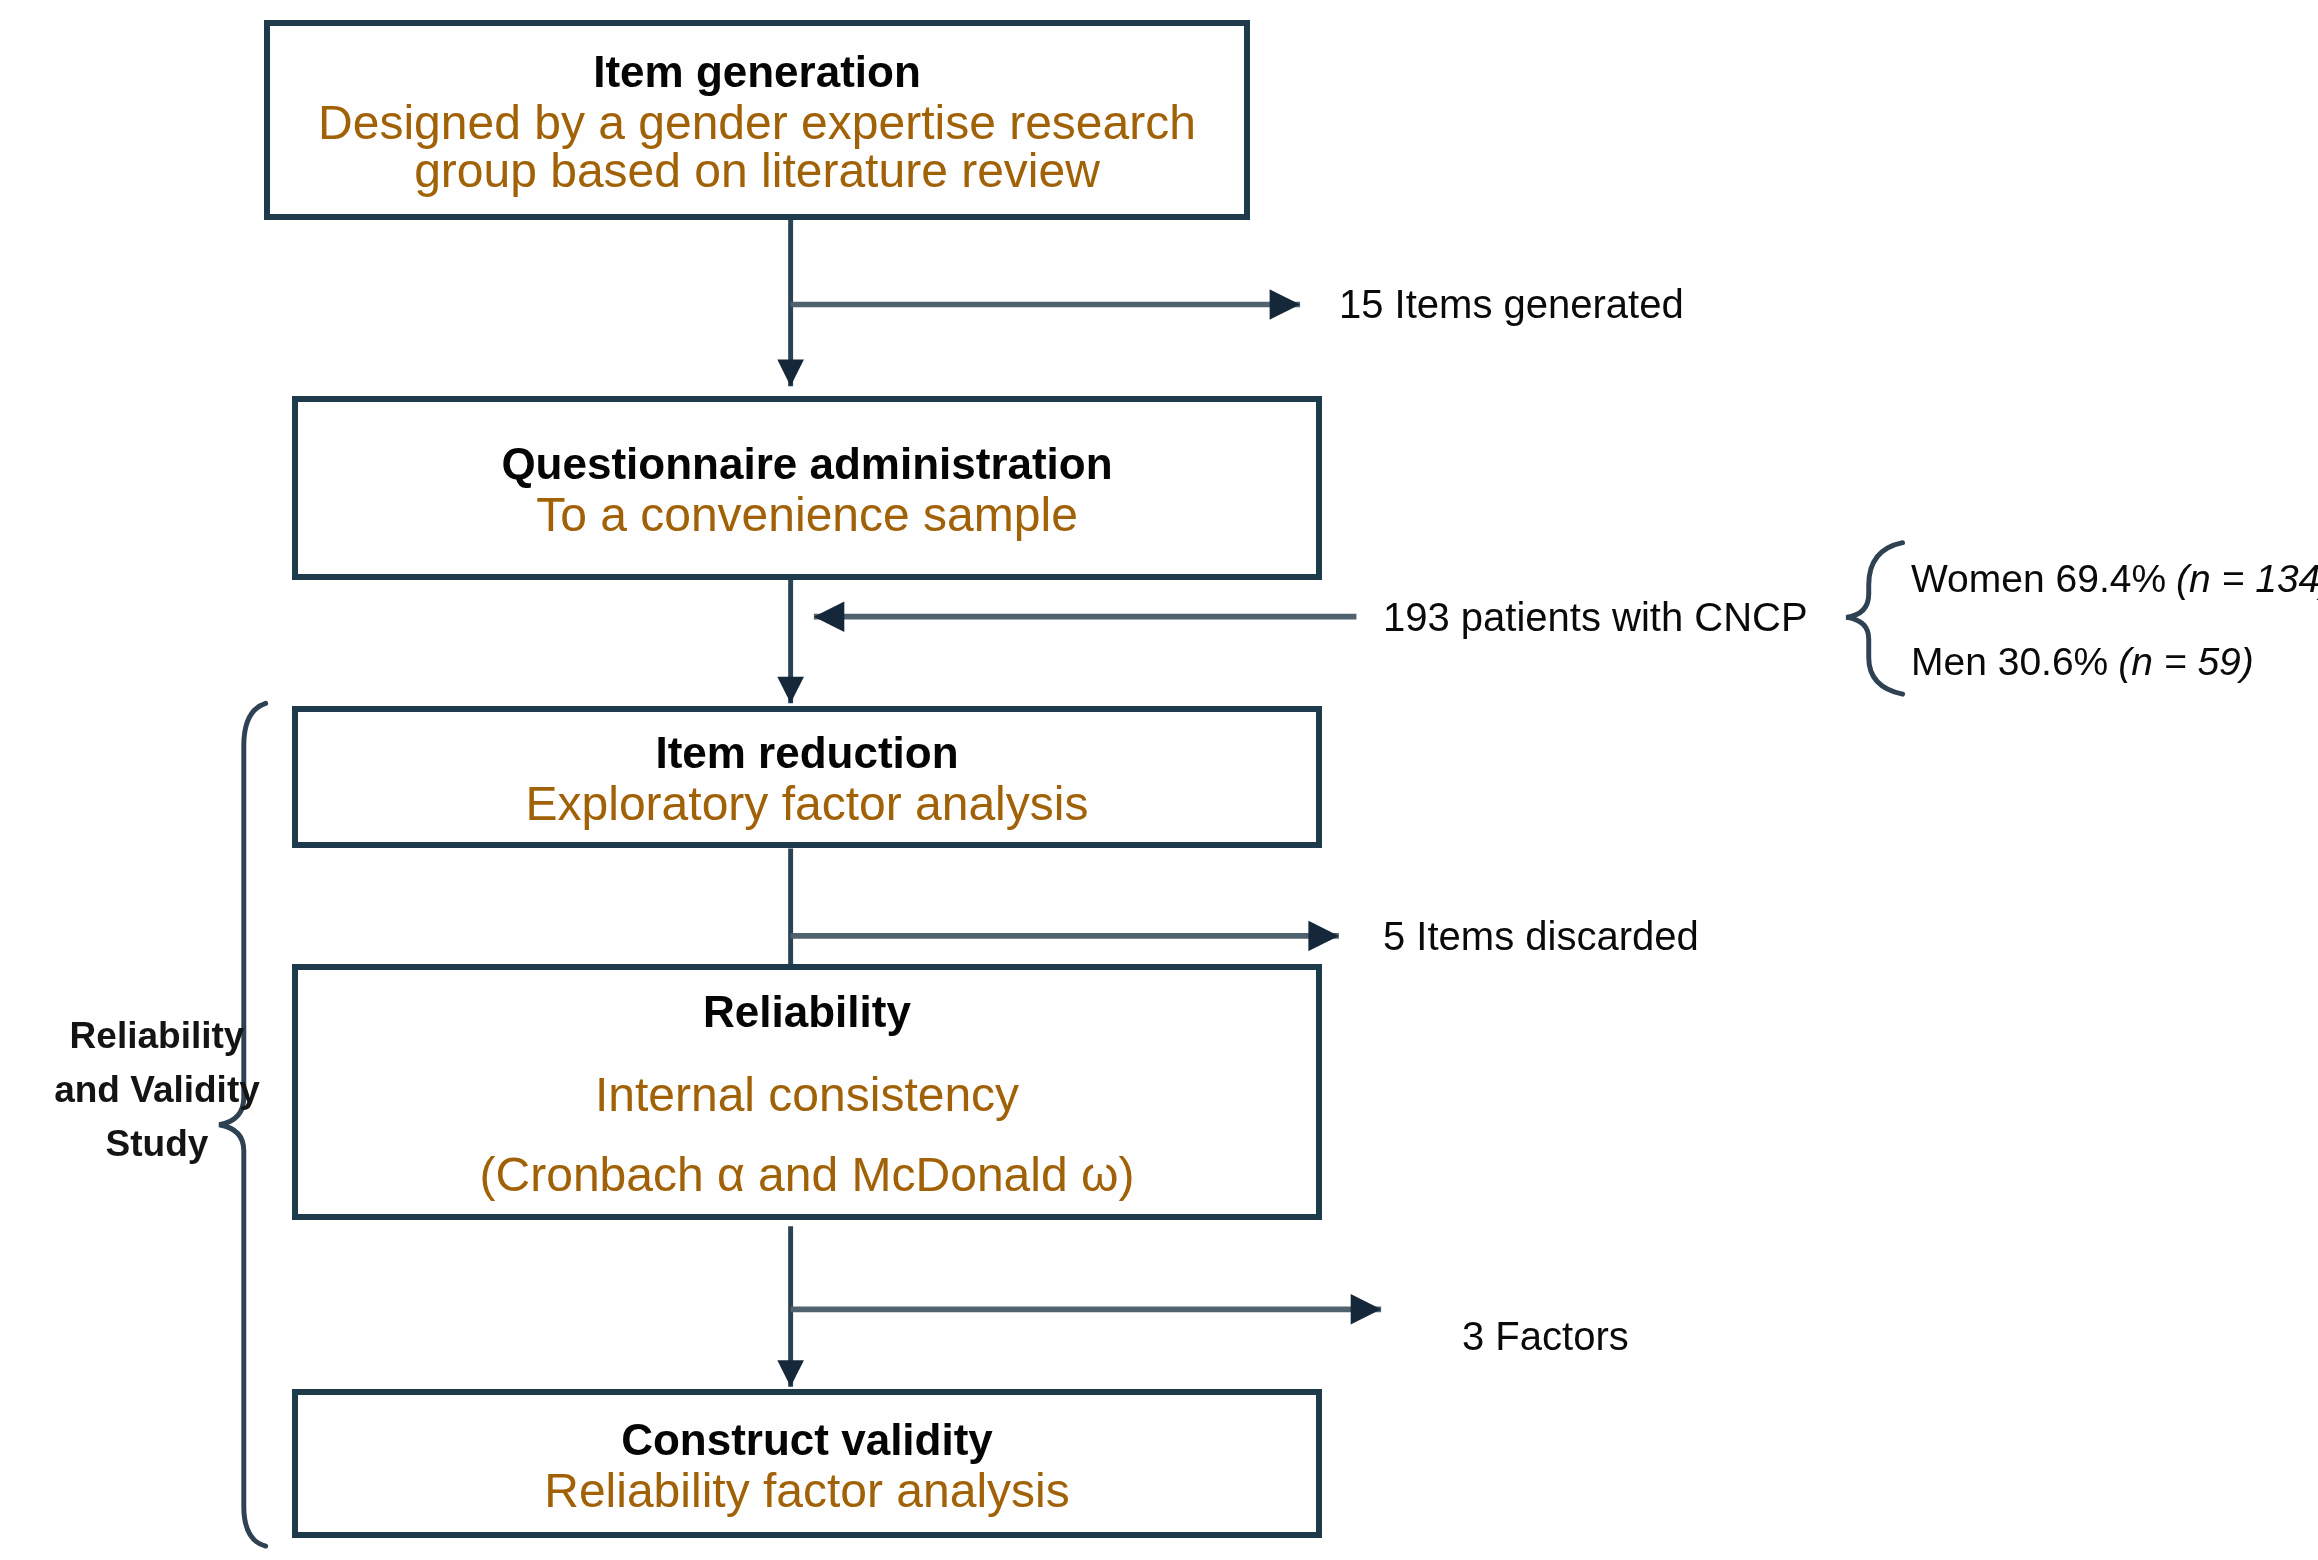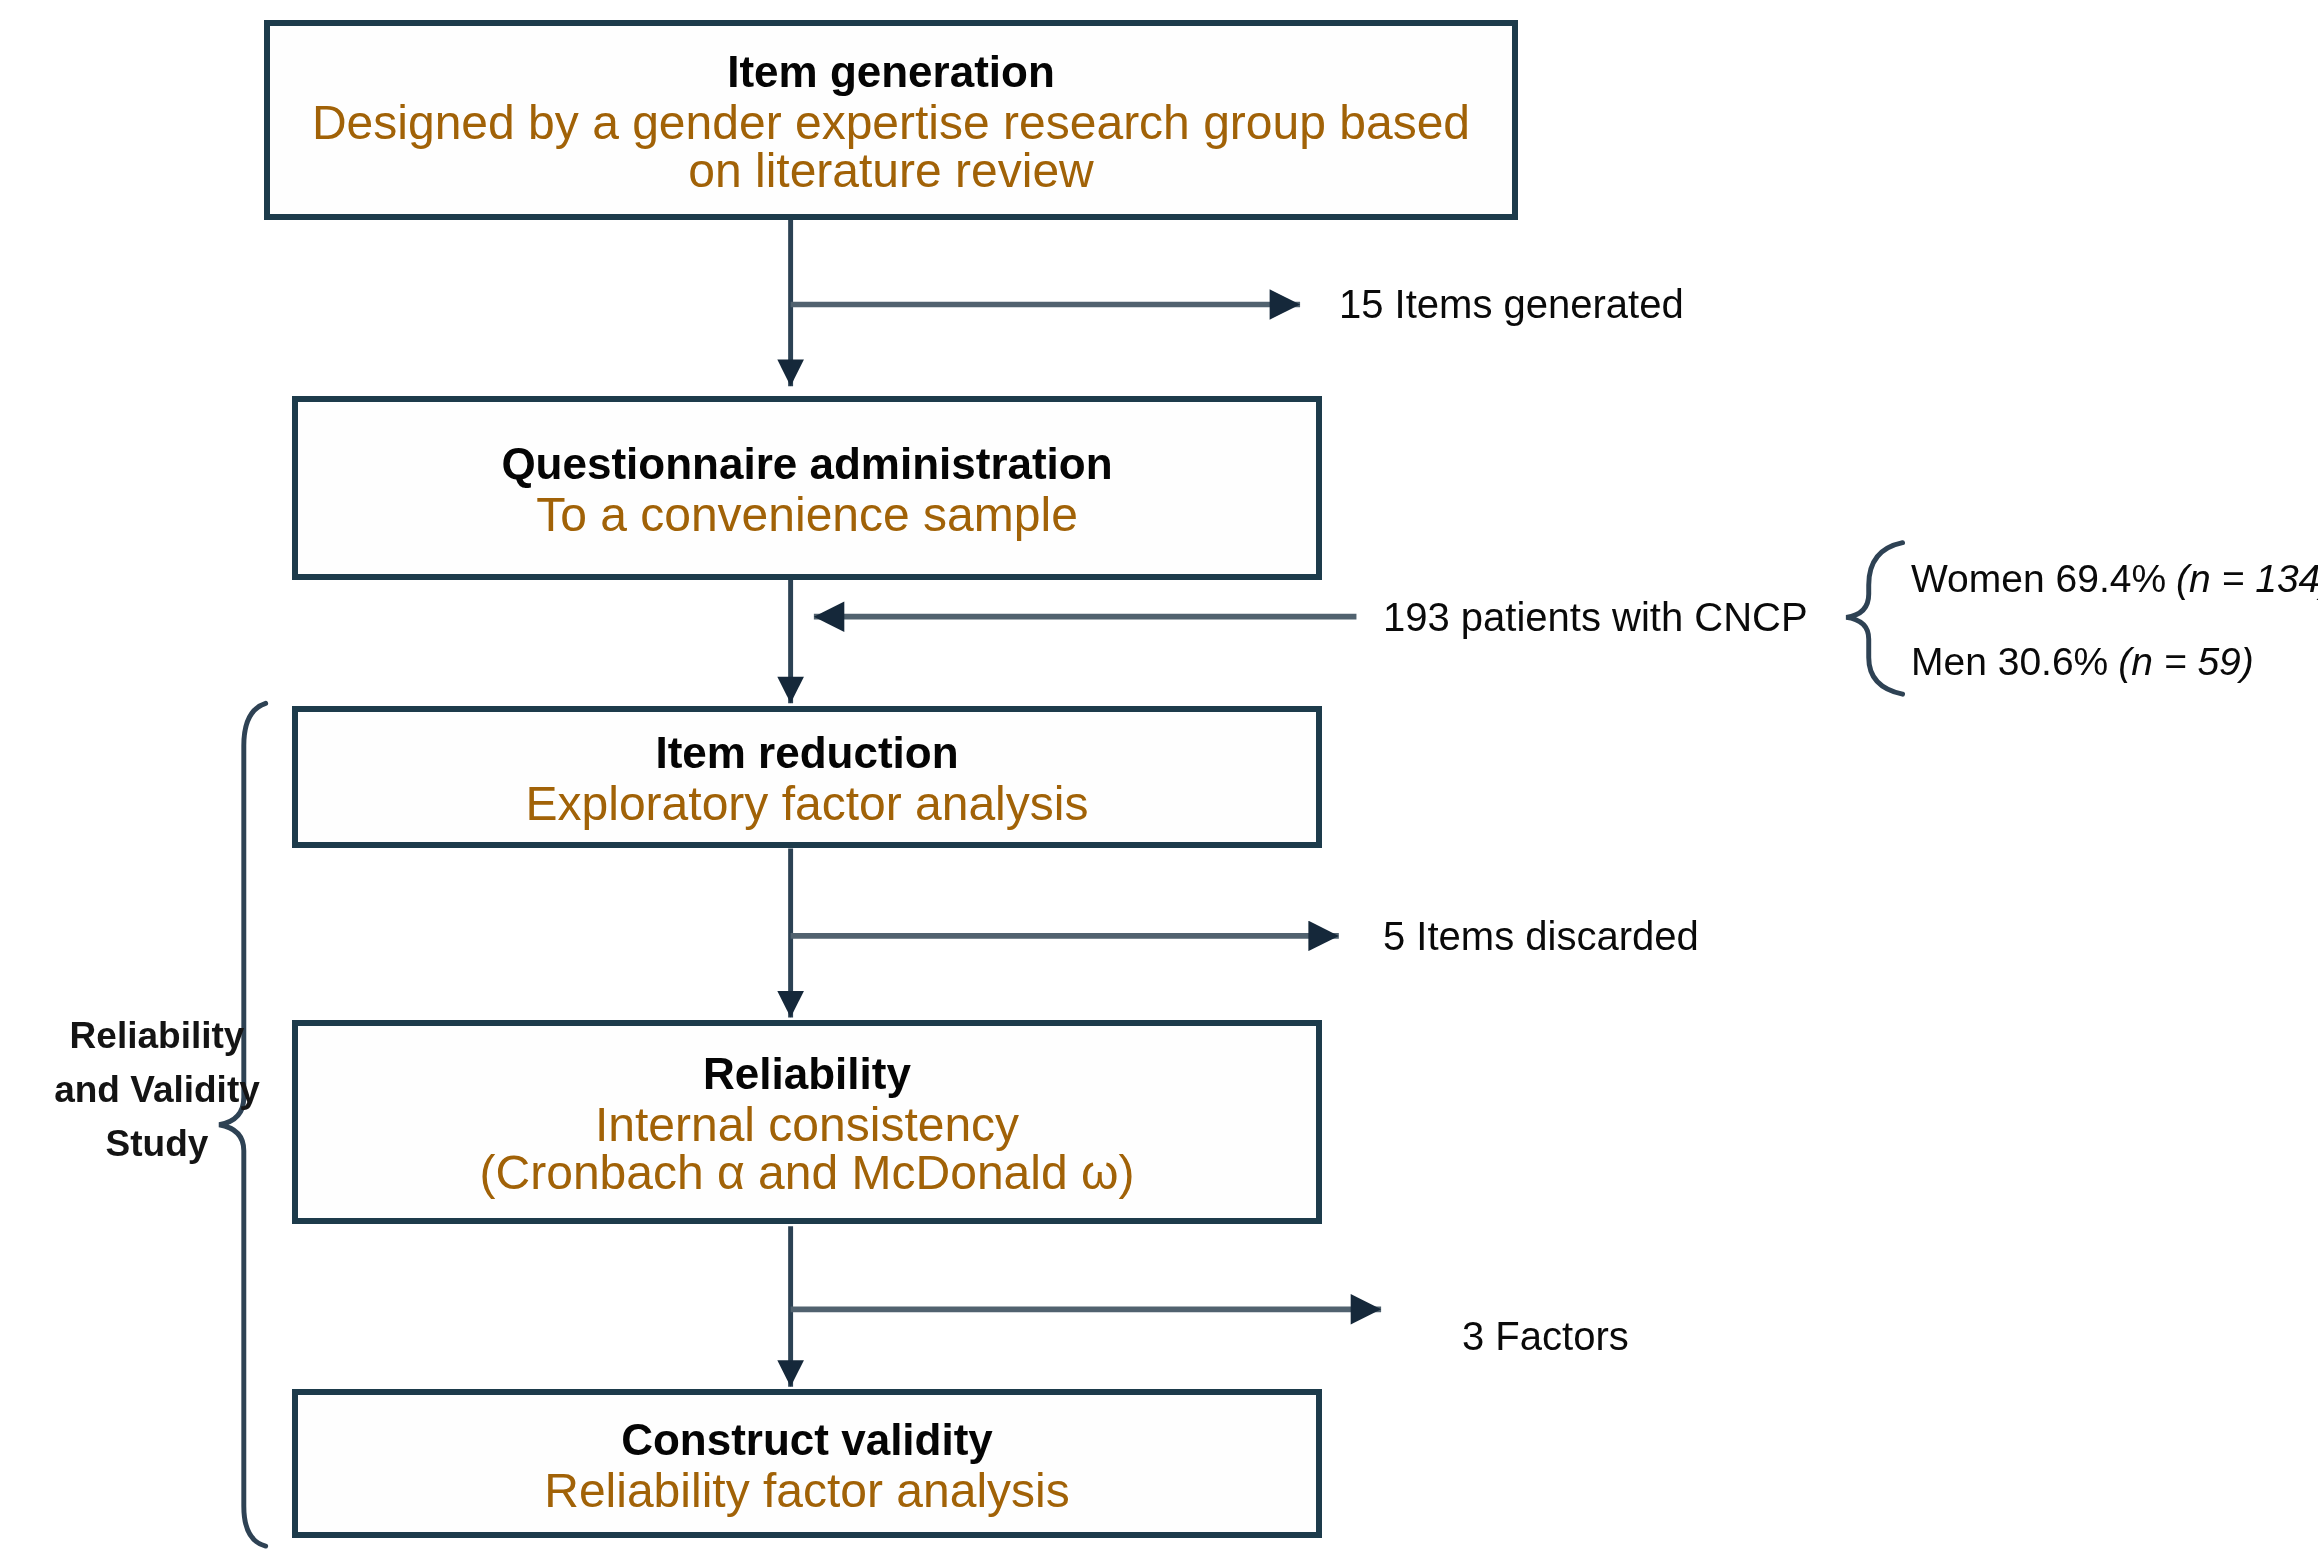--- a/index.html
+++ b/index.html
@@ -41,24 +41,24 @@
     font-weight: 700;
     line-height: 54px;
     color: #050505;
   }
   .box-line {
     font-size: 48px;
     font-weight: 400;
     line-height: 48px;
     color: #a16207;
   }
-  #box-item-generation   { left: 264px;  top: 20px;   width: 1254px; height: 200px; }
+  #box-item-generation   { left: 264px;  top: 20px;   width: 986px; height: 200px; }
   #box-questionnaire     { left: 292px;  top: 396px;  width: 1030px; height: 184px; }
   #box-item-reduction    { left: 292px;  top: 706px; width: 1030px; height: 142px; }
-  #box-reliability       { left: 292px;  top: 1020px; width: 1030px; height: 204px; }
+  #box-reliability       { left: 292px;  top: 964px; width: 1030px; height: 256px; gap: 32px; }
   #box-construct-validity{ left: 292px;  top: 1389px; width: 1030px; height: 149px; text-align: right; }
 
   .annot {
     position: absolute;
     font-size: 40px;
     font-weight: 400;
     line-height: 45px;
     white-space: nowrap;
     color: #0a0a0a;
   }

